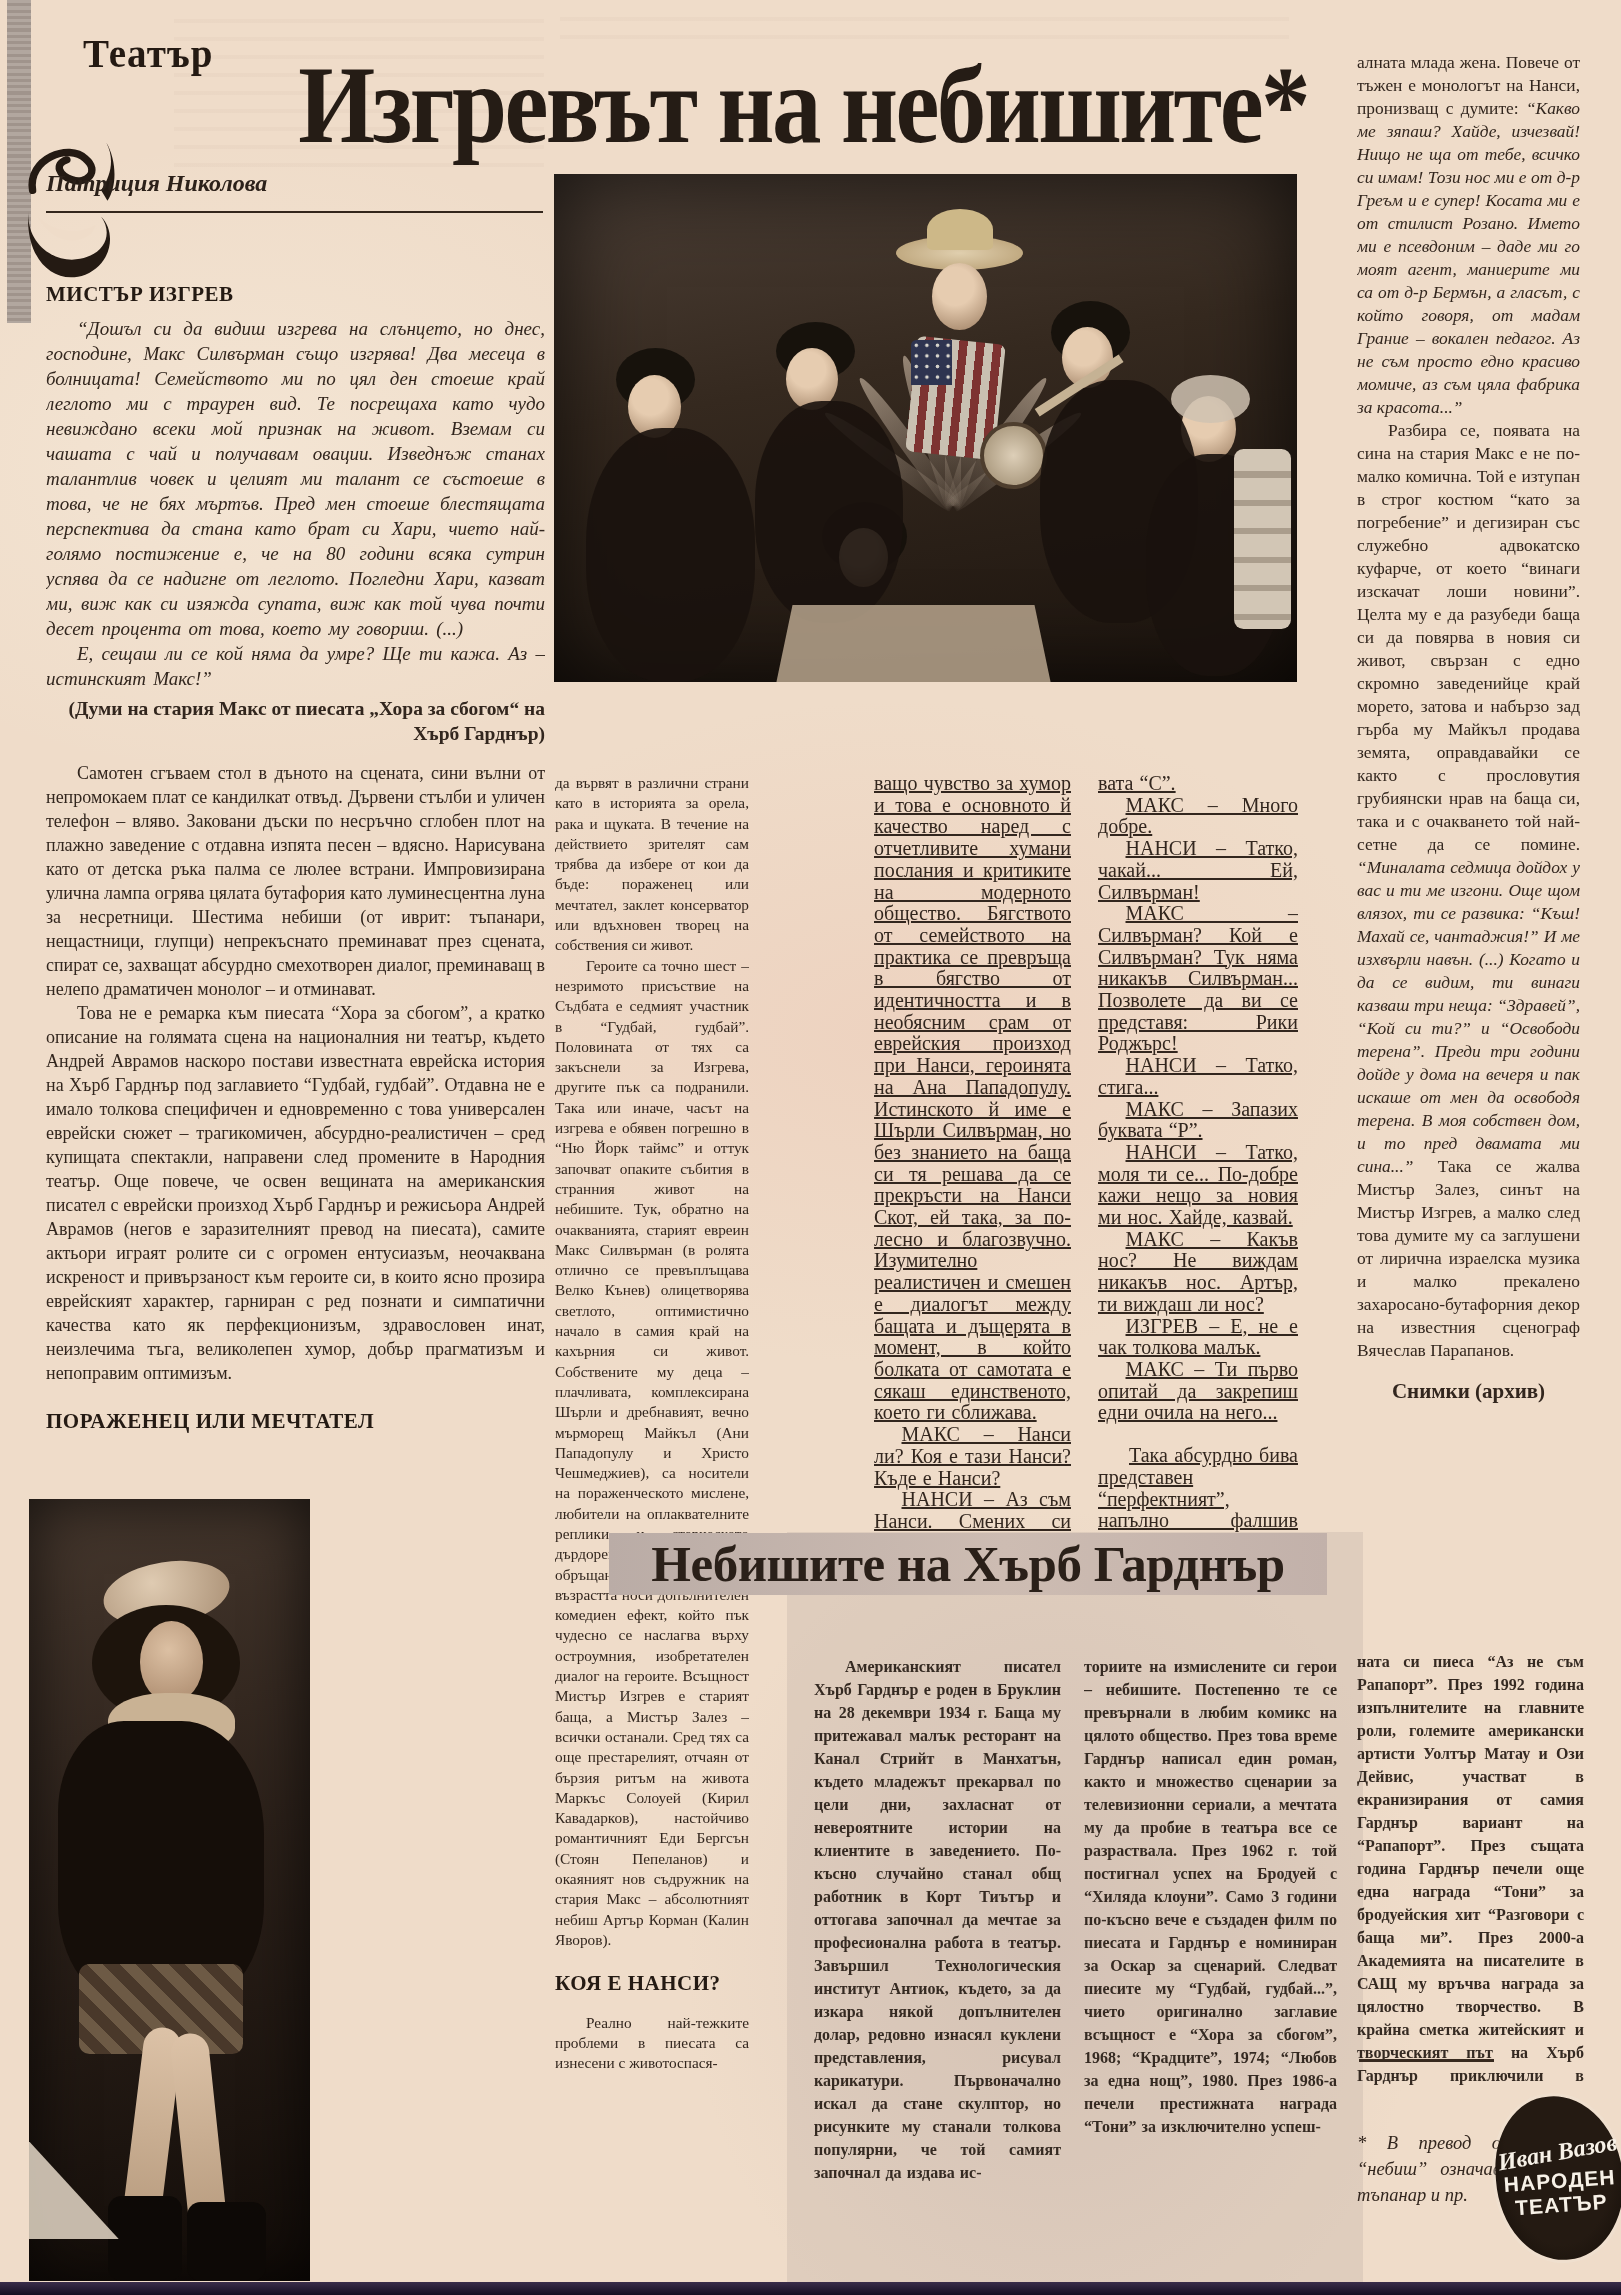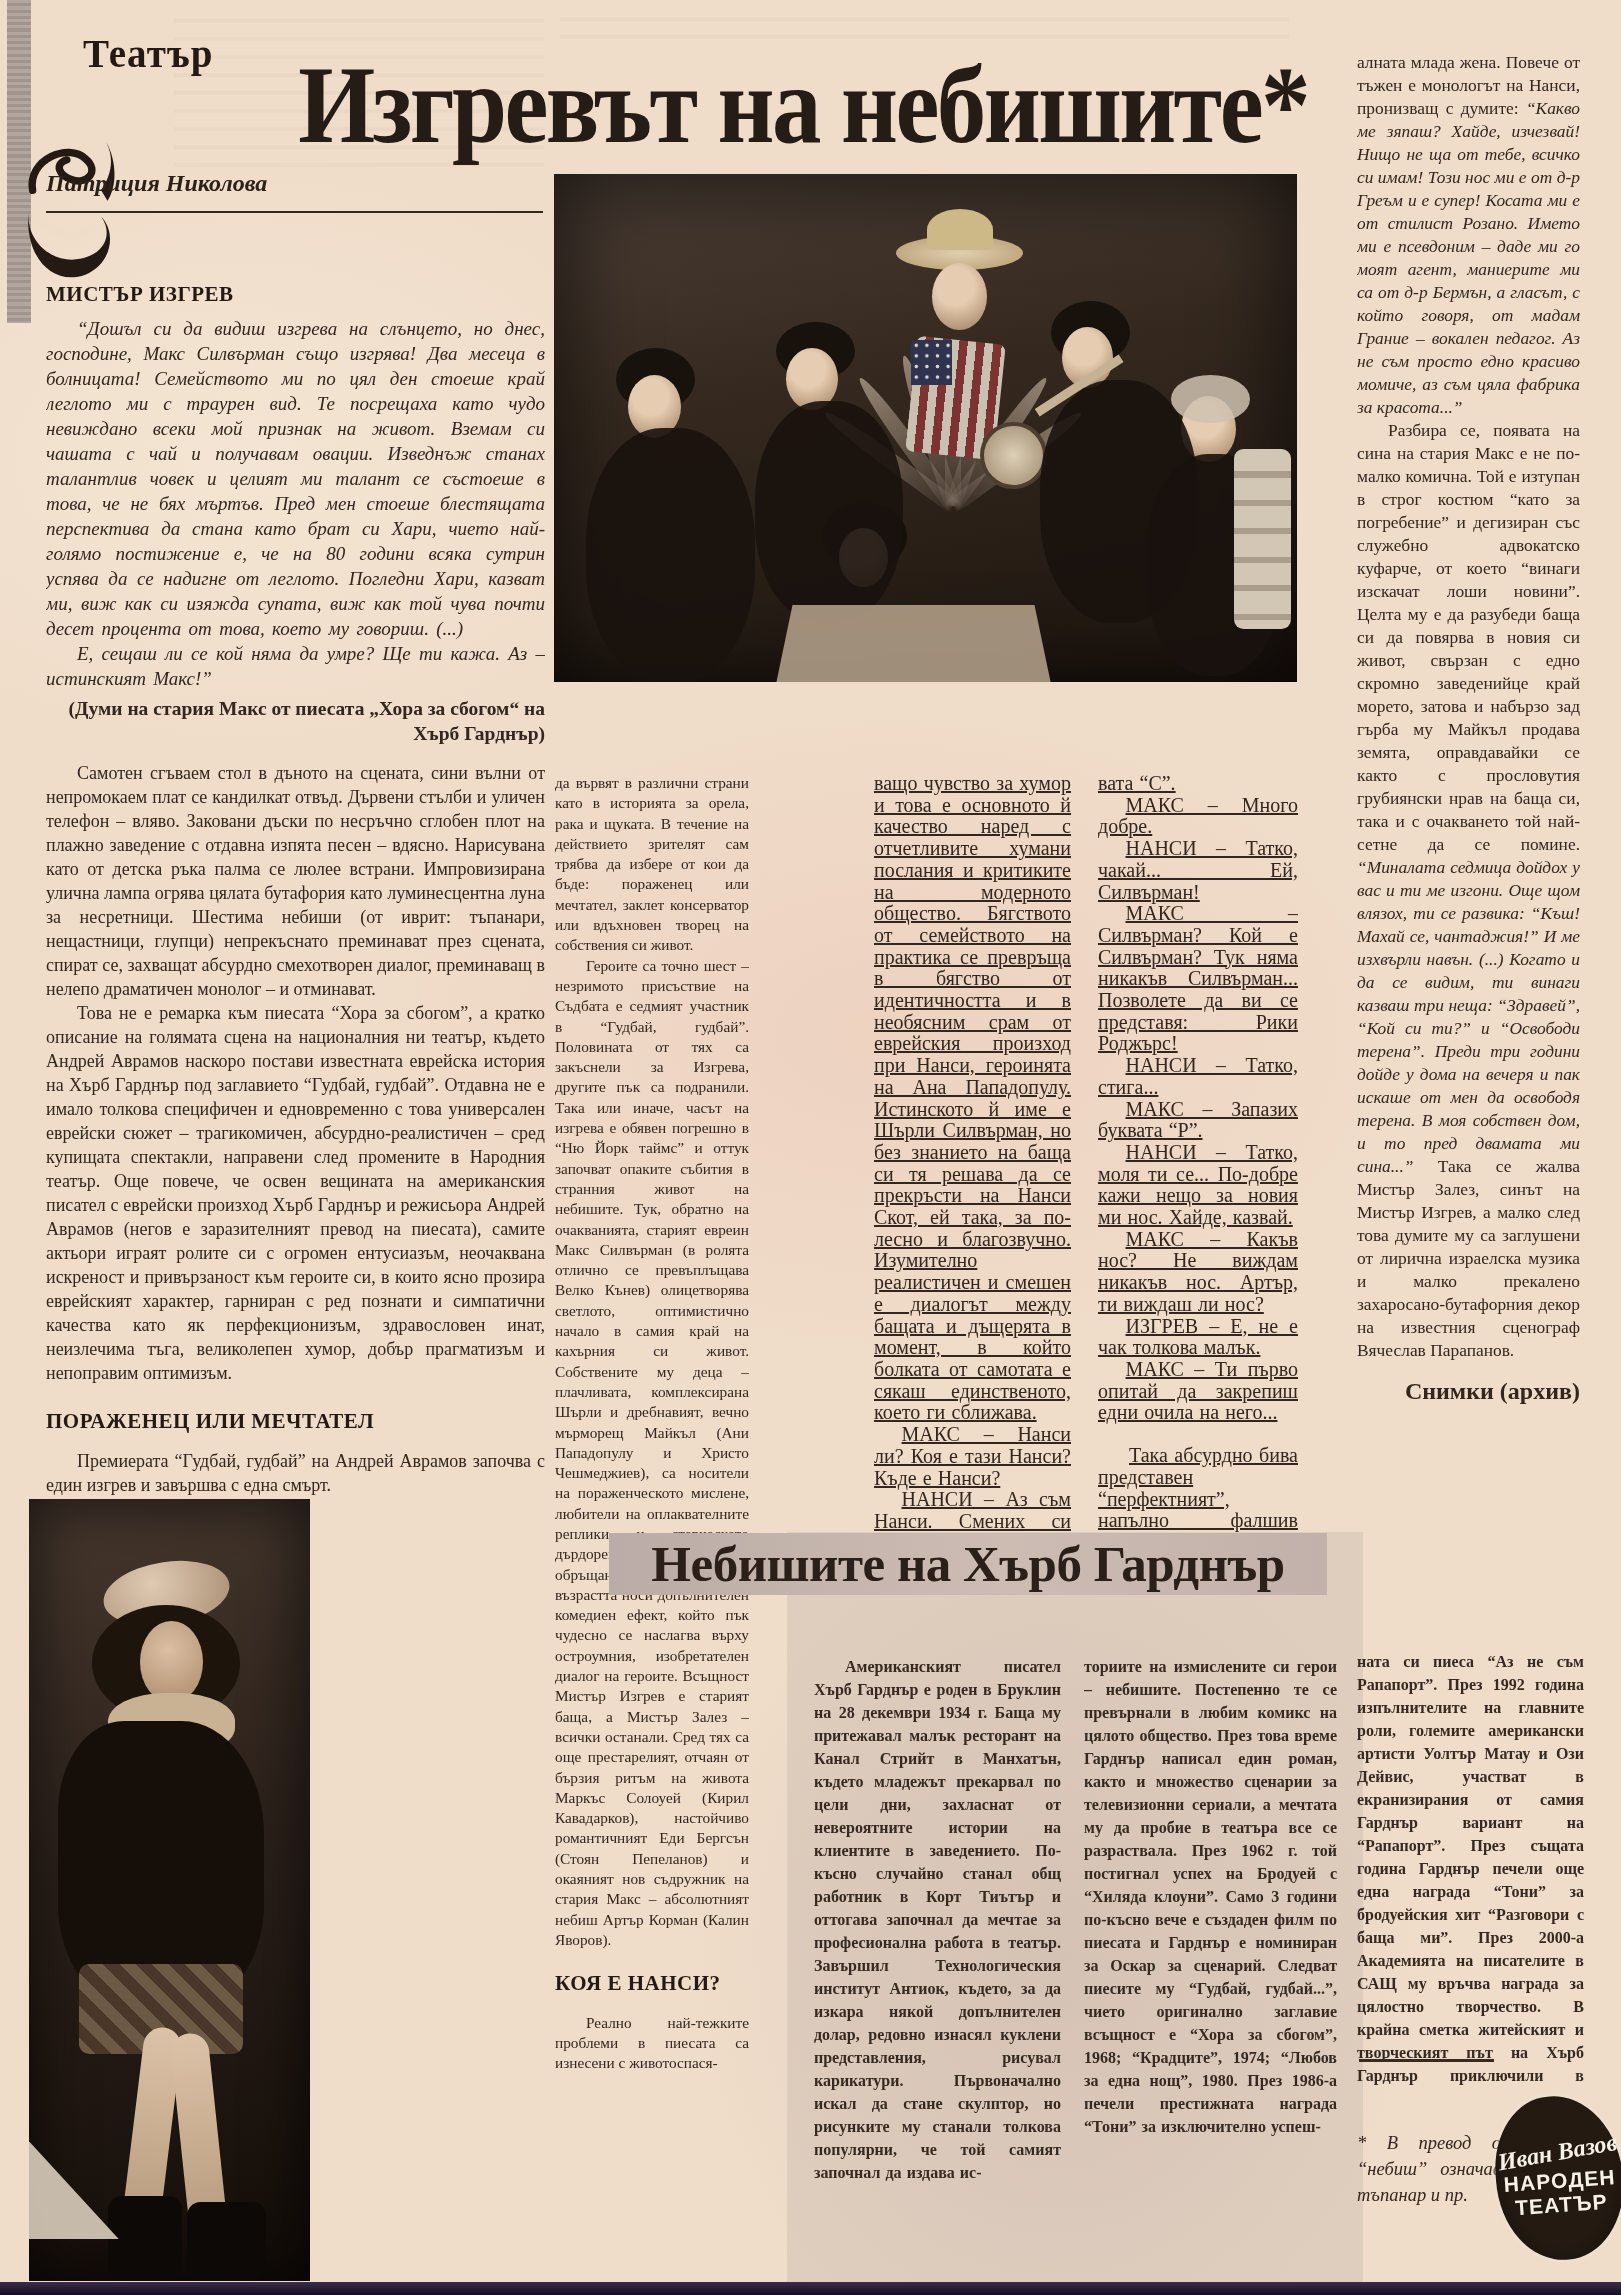--- a/index.html
+++ b/index.html
@@ -63,21 +63,21 @@
   
   .narrow{font-size:20px;line-height:21.7px;word-spacing:1.1px;text-decoration:underline;}
   #col2{left:555px;top:725px;width:194px;height:1571px;font-size:15.3px;line-height:20.3px;}
   #col2 .h-sub{margin:23px 0 19px 0;}
   #col3{left:874px;top:725px;width:197px;height:807px;}
   #col4{left:1098px;top:725px;width:200px;height:788px;}
   .dlg{text-indent:27.5px;}
   
   #col5{left:1357px;top:3.2px;width:223px;height:1525px;font-size:17.4px;line-height:23px;}
   .ital{font-style:italic;}
-  #photo-credit{font-weight:bold;text-align:right;margin-top:18px;font-size:24px;}
+  #photo-credit{font-weight:bold;text-align:center;margin-top:18px;font-size:21px;}
   
   #photo2{left:29px;top:1499px;width:281px;height:782px;overflow:hidden;
     background:linear-gradient(165deg,#46382e 0%,#2c211a 45%,#120c08 100%);
     box-shadow:inset 0 0 63px rgba(0,0,0,.7);}
   #beret{position:absolute;left:74px;top:63px;width:127px;height:63px;border-radius:50%;
     background:radial-gradient(circle at 40% 30%,#dfcbb2,#a98f74);transform:rotate(-9deg);}
   #hair2{position:absolute;left:63px;top:106px;width:148px;height:116px;border-radius:50%;background:#1d140c;}
   #face2{position:absolute;left:111px;top:122px;width:63px;height:82px;border-radius:50%;
     background:radial-gradient(circle at 45% 35%,#dcc0a3,#a8876a);}
   #scarf{position:absolute;left:79px;top:194px;width:127px;height:63px;border-radius:45%;background:#c9b294;}
@@ -133,21 +133,20 @@
   <div id="byline" class="abs">Патриция Николова</div>
 
   <div id="col1" class="abs colbox just">
     <div class="h-sub">МИСТЪР ИЗГРЕВ</div>
     <p class="quote ind">“Дошъл си да видиш изгрева на слънцето, но днес, господине, Макс Силвърман също изгрява! Два месеца в болницата! Семейството ми по цял ден стоеше край леглото ми с траурен вид. Те посрещаха като чудо невиждано всеки мой признак на живот. Вземам си чашата с чай и получавам овации. Изведнъж станах талантлив човек и целият ми талант се състоеше в това, че не бях мъртъв. Пред мен стоеше блестящата перспектива да стана като брат си Хари, чието най-голямо постижение е, че на 80 години всяка сутрин успява да се надигне от леглото. Погледни Хари, казват ми, виж как си изяжда супата, виж как той чува почти десет процента от това, което му говориш. (...)</p>
     <p class="quote ind">Е, сещаш ли се кой няма да умре? Ще ти кажа. Аз – истинският Макс!”</p>
     <div class="attrib">(Думи на стария Макс от пиесата „Хора за сбогом“ на Хърб Гарднър)</div>
     <p class="ind">Самотен сгъваем стол в дъното на сцената, сини вълни от непромокаем плат се кандилкат отвъд. Дървени стълби и уличен телефон – вляво. Заковани дъски по несръчно сглобен плот на плажно заведение с отдавна изпята песен – вдясно. Нарисувана като от детска ръка палма се люлее встрани. Импровизирана улична лампа огрява цялата бутафория като луминесцентна луна за несретници. Шестима небиши (от иврит: тъпанари, нещастници, глупци) непрекъснато преминават през сцената, спират се, захващат абсурдно смехотворен диалог, преминаващ в нелепо драматичен монолог – и отминават.</p>
     <p class="ind">Това не е ремарка към пиесата “Хора за сбогом”, а кратко описание на голямата сцена на националния ни театър, където Андрей Аврамов наскоро постави известната еврейска история на Хърб Гарднър под заглавието “Гудбай, гудбай”. Отдавна не е имало толкова специфичен и едновременно с това универсален еврейски сюжет – трагикомичен, абсурдно-реалистичен – сред купищата спектакли, направени след промените в Народния театър. Още повече, че освен вещината на американския писател с еврейски произход Хърб Гарднър и режисьора Андрей Аврамов (негов е заразителният превод на пиесата), самите актьори играят ролите си с огромен ентусиазъм, неочаквана искреност и привързаност към героите си, в които ясно прозира еврейският характер, гарниран с ред познати и симпатични качества като як перфекционизъм, здравословен инат, неизлечима тъга, великолепен хумор, добър прагматизъм и непоправим оптимизъм.</p>
     <div class="h-sub" id="heading-porazhenets">ПОРАЖЕНЕЦ ИЛИ МЕЧТАТЕЛ</div>
-    <p class="ind">Премиерата “Гудбай, гудбай” на Андрей Аврамов започва с един изгрев и завършва с една смърт.</p>
   </div>
 
   <div id="photo1" class="abs">
     <span class="petal" style="transform:rotate(-54deg)"></span>
     <span class="petal" style="transform:rotate(-36deg)"></span>
     <span class="petal" style="transform:rotate(-18deg)"></span>
     <span class="petal" style="transform:rotate(0deg)"></span>
     <span class="petal" style="transform:rotate(18deg)"></span>
     <span class="petal" style="transform:rotate(36deg)"></span>
     <span class="petal" style="transform:rotate(54deg)"></span>

